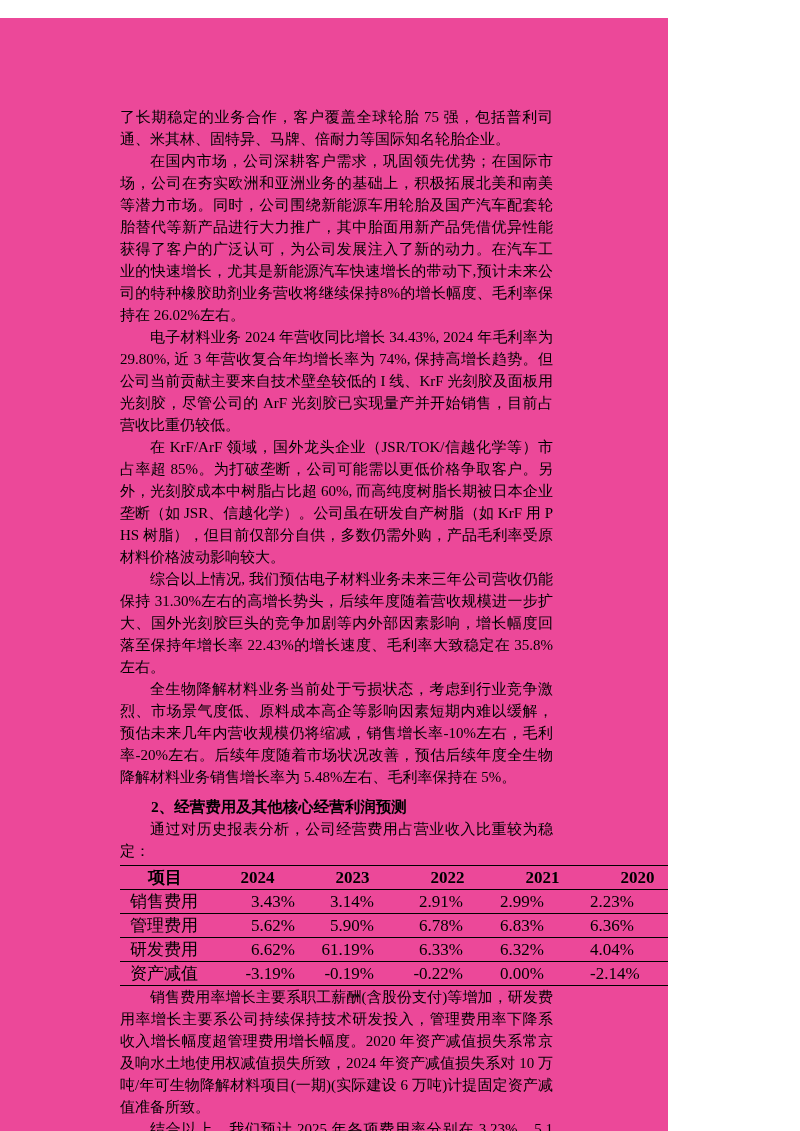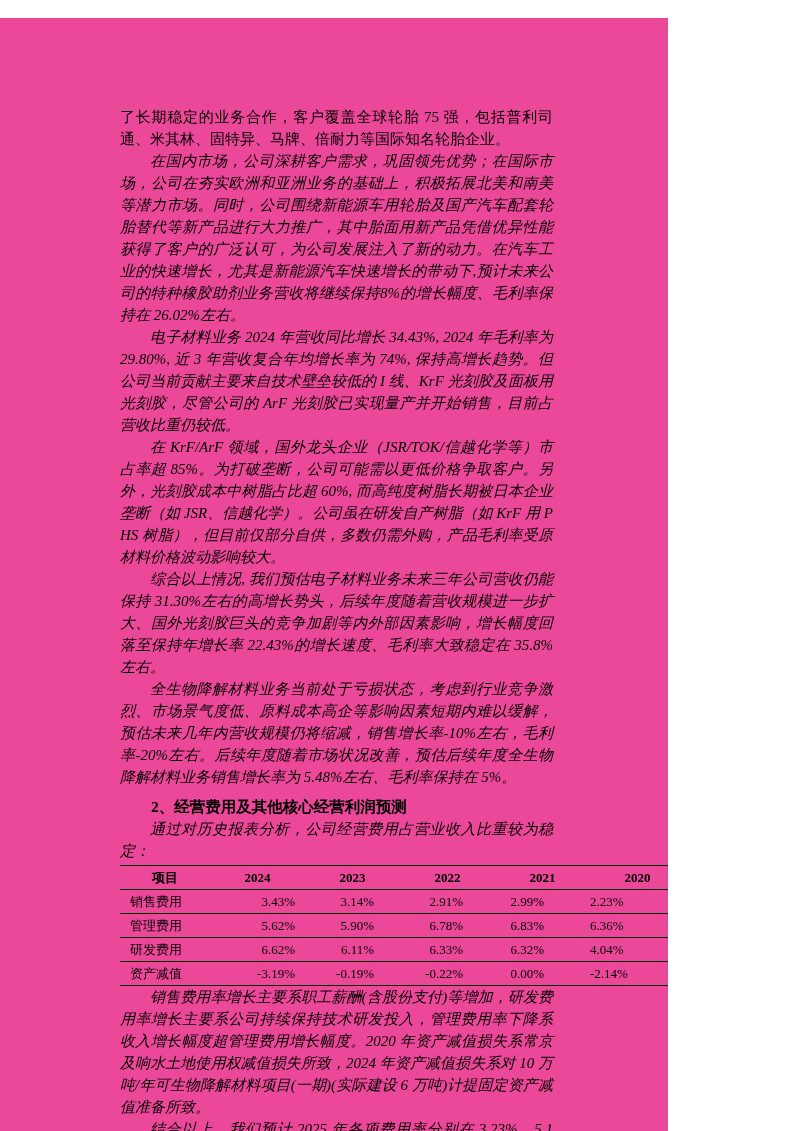--- a/index.html
+++ b/index.html
@@ -19,35 +19,35 @@
     overflow: hidden;
     margin-top: 18px;
   }
   .para {
     margin: 0;
     font-size: 15px;
     line-height: 22px;
     text-align: justify;
     word-break: break-all;
   }
-  .para.indent { text-indent: 2em; font-style: italic; }
+  .para.indent { text-indent: 2em; }
   .section-heading {
     margin: 8px 0 0 0;
     font-size: 15.5px;
     line-height: 22px;
     font-weight: bold;
     text-indent: 2em;
     text-align: left;
   }
   table.expense-table {
     width: 100%;
     border-collapse: collapse;
     table-layout: fixed;
     margin-top: 3px;
-    font-size: 13px;
+    font-size: 17px;
     border-top: 1.5px solid #000;
     border-bottom: 1.5px solid #000;
   }
   table.expense-table th, table.expense-table td {
     padding: 0;
     line-height: 23px;
     height: 23px;
     font-weight: normal;
   }
   table.expense-table thead th {
@@ -127,21 +127,21 @@
         <td class="row-label">管理费用</td>
         <td>5.62%</td>
         <td>5.90%</td>
         <td>6.78%</td>
         <td>6.83%</td>
         <td>6.36%</td>
       </tr>
       <tr>
         <td class="row-label">研发费用</td>
         <td>6.62%</td>
-        <td>6.11%</td>
+        <td>61.19%</td>
         <td>6.33%</td>
         <td>6.32%</td>
         <td>4.04%</td>
       </tr>
       <tr>
         <td class="row-label">资产减值</td>
         <td>-3.19%</td>
         <td>-0.19%</td>
         <td>-0.22%</td>
         <td>0.00%</td>

